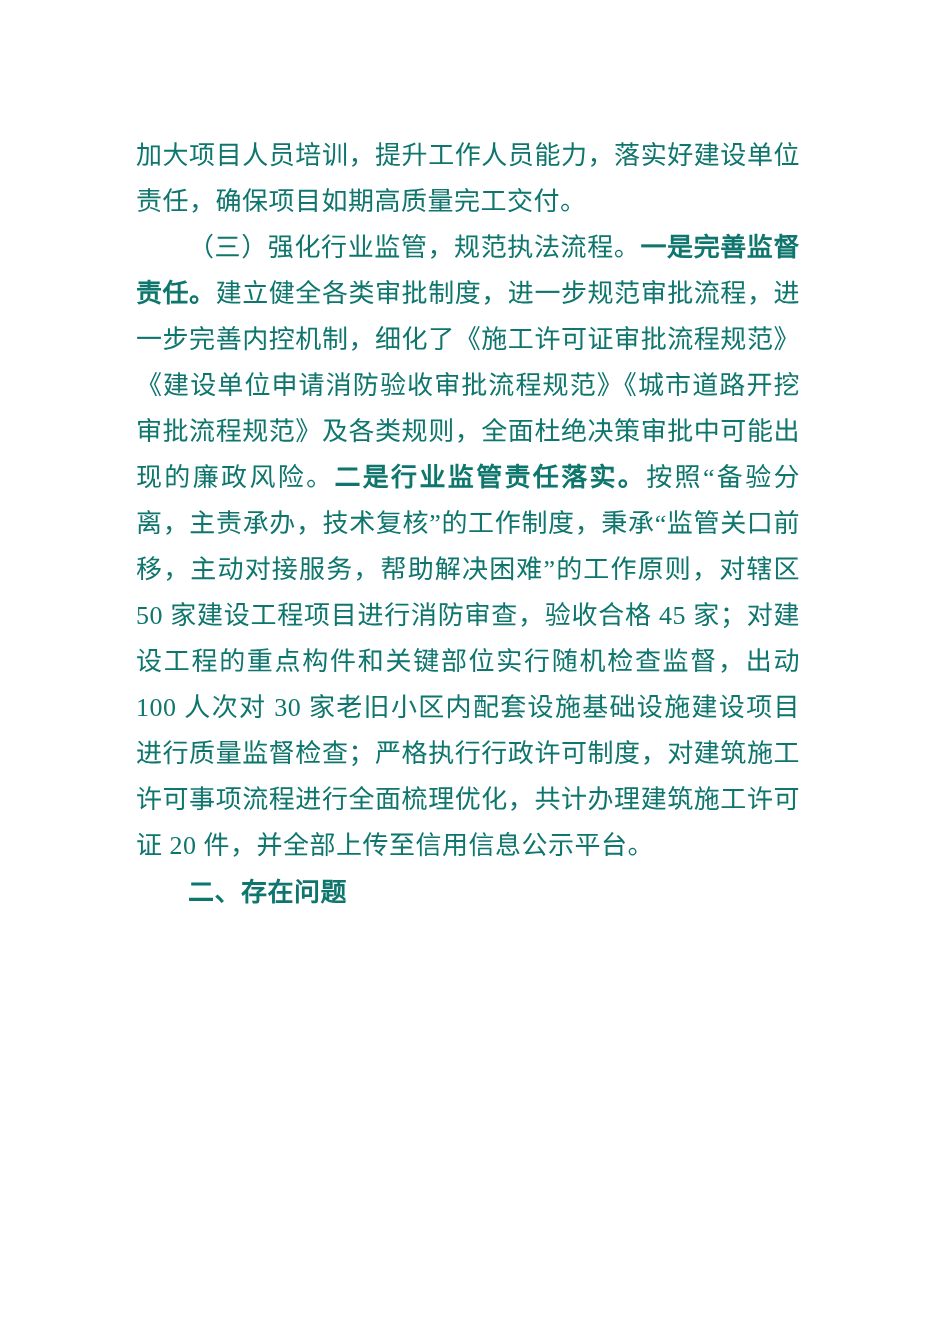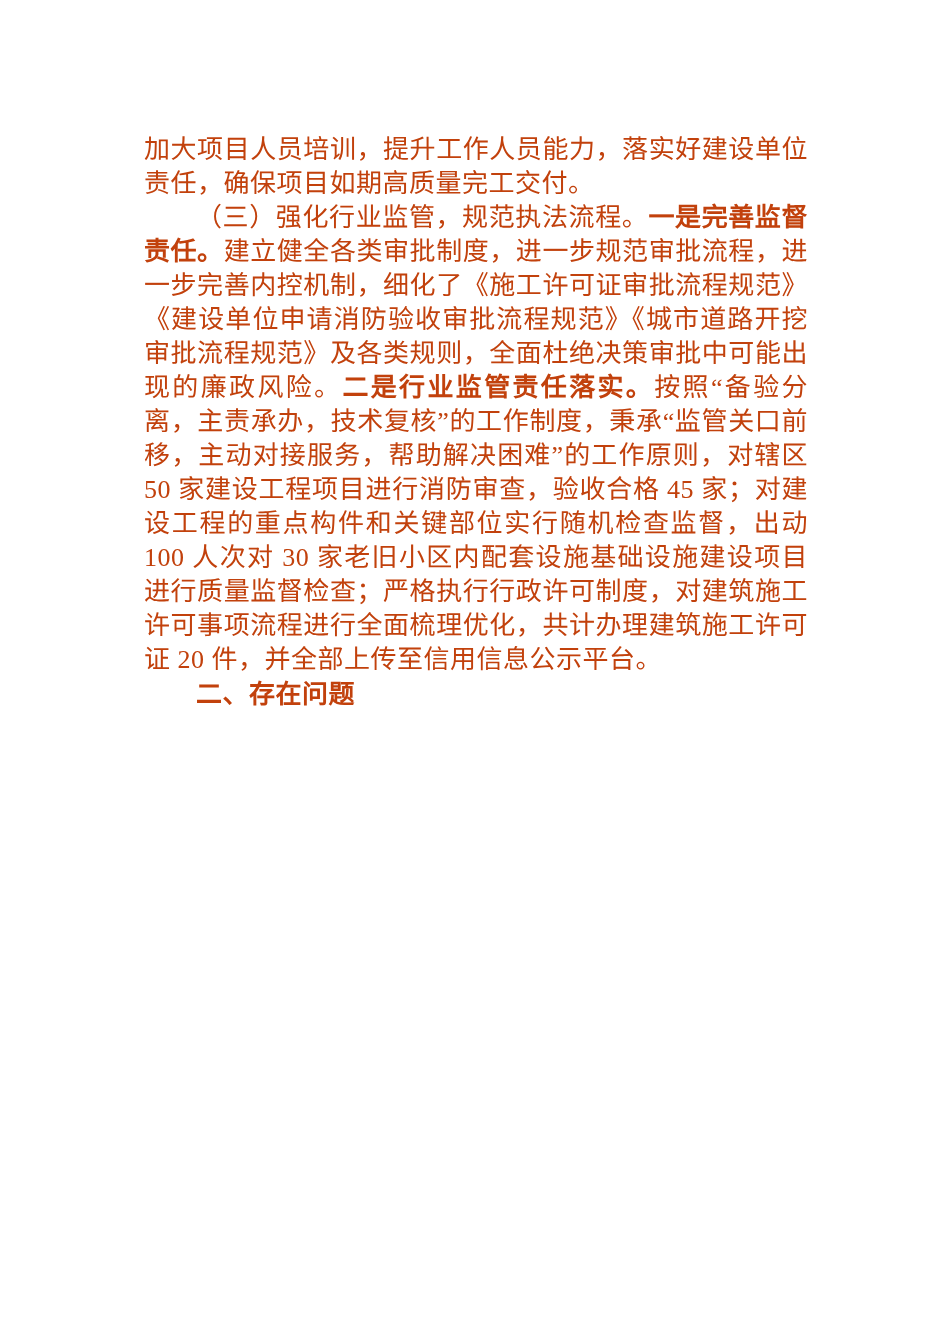--- a/index.html
+++ b/index.html
@@ -10,27 +10,27 @@
     overflow: hidden;
   }
   .page {
     position: relative;
     width: 950px;
     height: 1344px;
     background: #ffffff;
   }
   .doc {
     position: absolute;
-    left: 144px;
+    left: 136px;
     top: 133px;
     width: 664px;
-    color: #c2410c;
+    color: #0f766e;
     font-family: "Liberation Serif", "DejaVu Serif", serif;
     font-size: 26px;
-    line-height: 34px;
+    line-height: 46px;
     letter-spacing: 0.5px;
     text-align: justify;
   }
   .para {
     margin: 0;
     text-align: justify;
     text-align-last: left;
   }
   .para.indent {
     text-indent: 2em;

